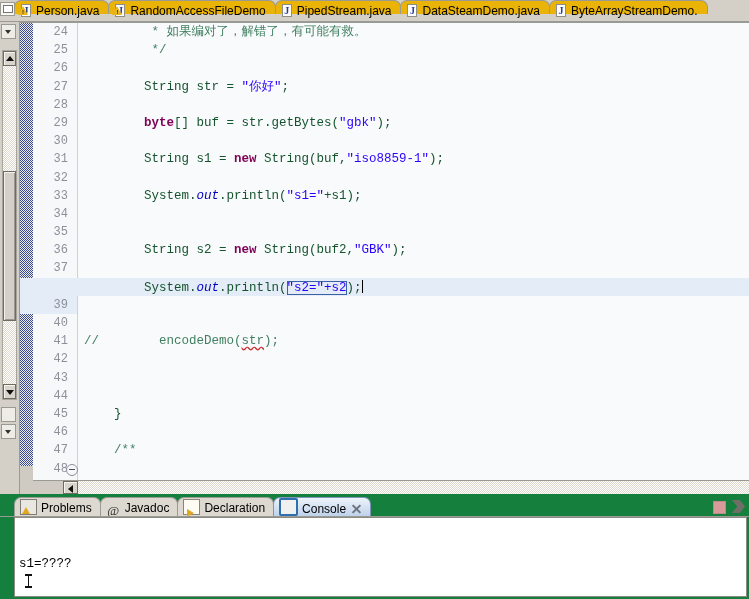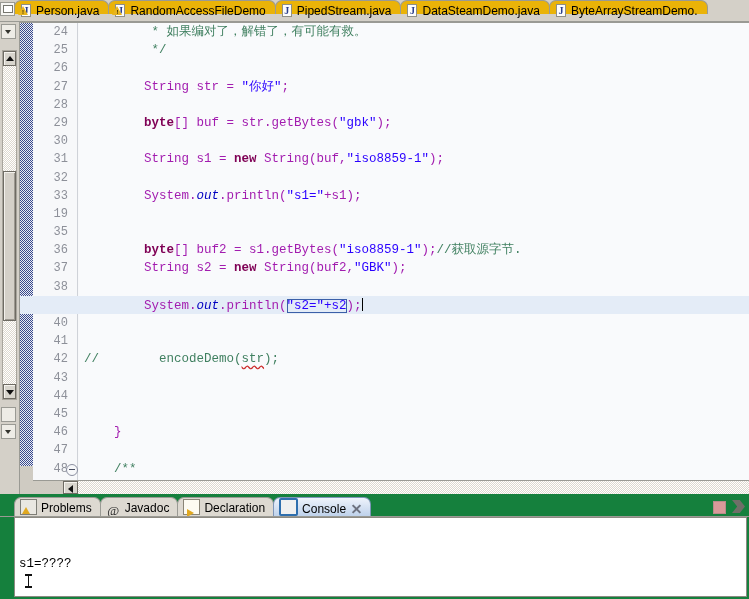--- a/index.html
+++ b/index.html
@@ -153,21 +153,21 @@
   .rowhl:before{
     content:"";position:absolute;left:-59px;right:0;top:0;bottom:0;
     background:#e4ecf7;z-index:0;
   }
   .rowhl .code{position:relative;z-index:1;}
 
   .kw{color:#7f0055;font-weight:bold;}
   .str{color:#2a00ff;}
   .cmt{color:#3f7f5f;}
   .ital{font-style:italic;color:#0000c0;}
-  .stat{color:#a21caf;}
+  .stat{color:#14532d;}
   .bracketbox{
     outline:1px solid #3b5fa8;outline-offset:-1px;
     background:transparent;
   }
   .caret{
     display:inline-block;width:1px;height:13px;background:#000;
     vertical-align:-2px;
   }
   .squiggle{
     text-decoration:underline;
@@ -351,21 +351,21 @@
           <div class="row">
             <span class="lnum">31</span>
           </div>
           <div class="row">
             <span class="lnum">32</span>
           </div>
           <div class="row">
             <span class="lnum">33</span>
           </div>
           <div class="row">
-            <span class="lnum">19</span>
+            <span class="lnum">34</span>
           </div>
           <div class="row">
             <span class="lnum">35</span>
           </div>
           <div class="row">
             <span class="lnum">36</span>
           </div>
           <div class="row">
             <span class="lnum">37</span>
           </div>
@@ -433,23 +433,20 @@
             <span class="code"></span>
           </div>
           <div class="row">
             <span class="code"><span class="stat">        System.</span><span class="ital">out</span><span class="stat">.println(</span><span class="str">"s1="</span><span class="stat">+s1);</span></span>
           </div>
           <div class="row">
             <span class="code"></span>
           </div>
           <div class="row">
             <span class="code"></span>
-          </div>
-          <div class="row">
-            <span class="code"><span class="kw">        byte</span><span class="stat">[] buf2 = s1.getBytes(</span><span class="str">"iso8859-1"</span><span class="stat">);</span><span class="cmt">//获取源字节.</span></span>
           </div>
           <div class="row">
             <span class="code"><span class="stat">        String s2 = </span><span class="kw">new</span><span class="stat"> String(buf2,</span><span class="str">"GBK"</span><span class="stat">);</span></span>
           </div>
           <div class="row">
             <span class="code"></span>
           </div>
           <div class="row rowhl"><span class="code"><span class="stat">        System.</span><span class="ital">out</span><span class="stat">.println(</span><span class="str bracketbox">"s2="+s2</span><span class="stat">);</span><span class="caret"></span></span></div>
           <div class="row">
             <span class="code"></span>

